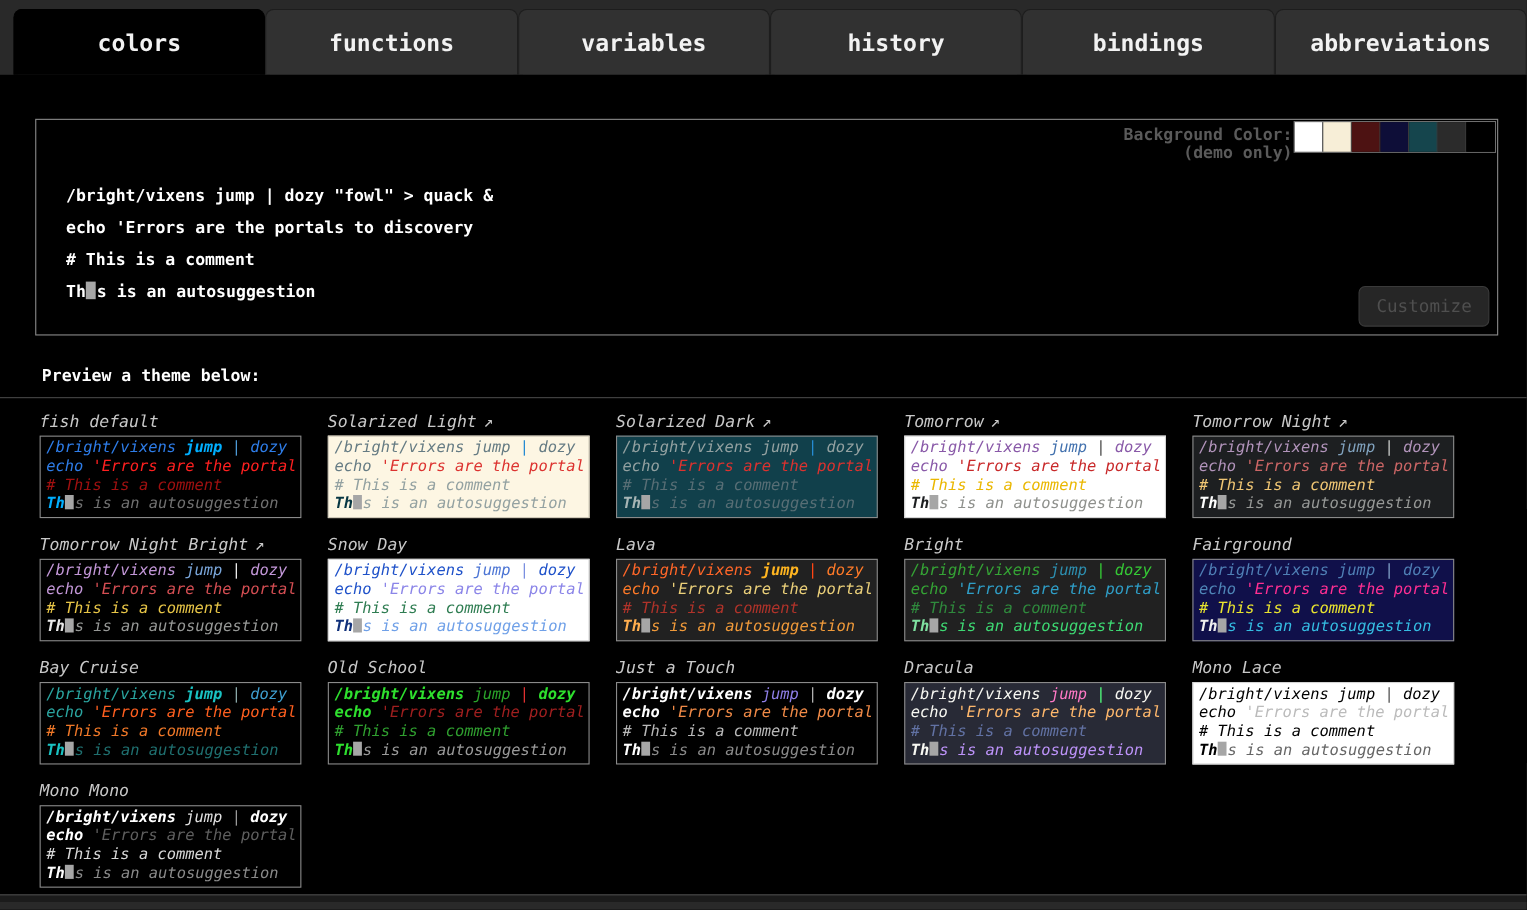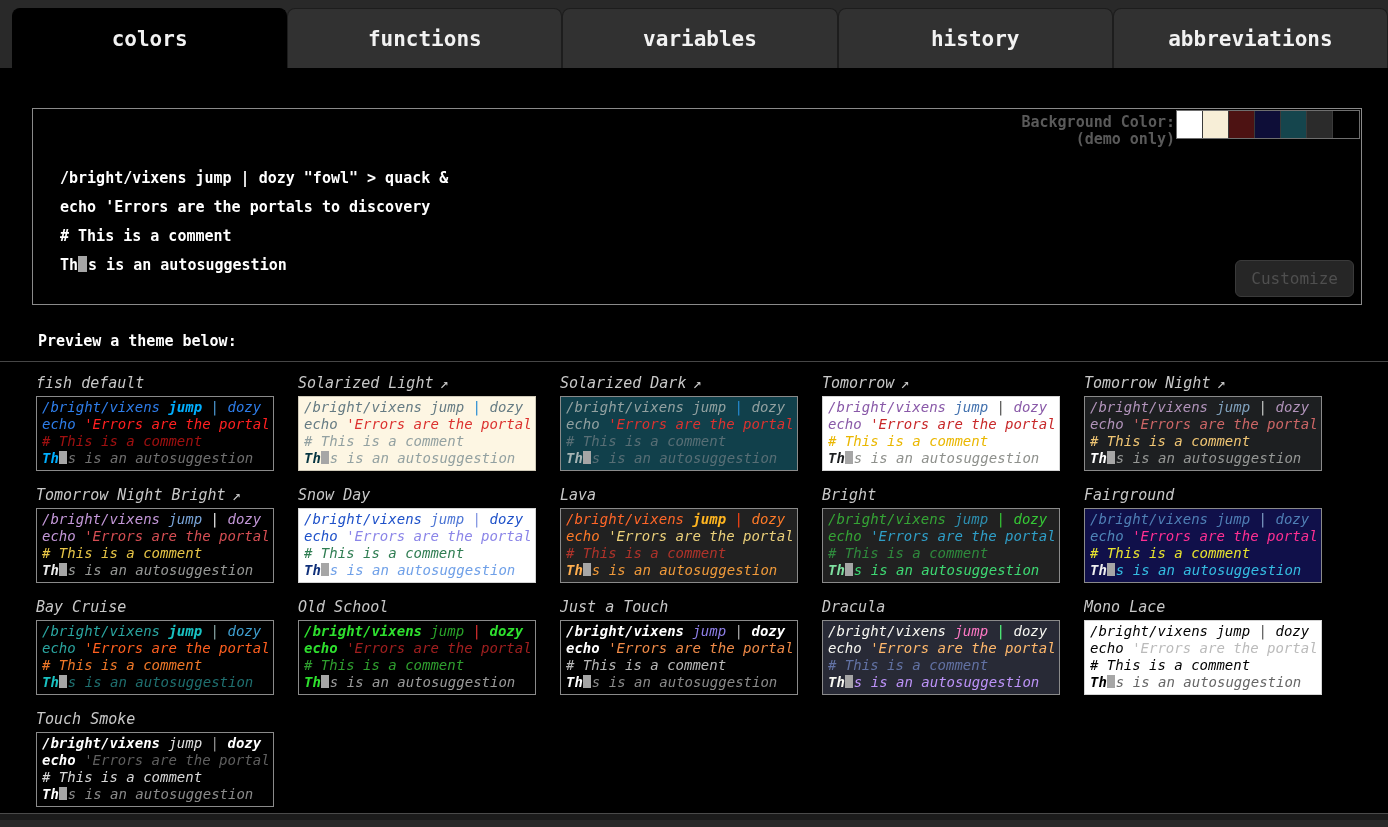--- a/index.html
+++ b/index.html
@@ -94,20 +94,21 @@
   }
 </style>
 </head>
 <body>
 
 <div class="tabbar">
     <div class="tab active">colors</div>
     <div class="tab">functions</div>
     <div class="tab">variables</div>
     <div class="tab">history</div>
+    <div class="tab">bindings</div>
     <div class="tab">abbreviations</div>
   </div>
 
 <div class="content">
 
   <div class="preview-panel">
     <div class="bg-label"><span>Background Color:</span>
 <span>(demo only)</span></div>
     <div class="swatch-strip">
         <div class="swatch" style="background: rgb(255, 255, 255);"></div>
@@ -255,21 +256,21 @@
         <div>
           <div class="theme-title">Mono Lace</div>
           <div class="theme-card" style="background: rgb(255, 255, 255); border-color: rgb(212, 212, 212);">
             <div class="code-line"><span style="color: rgb(0, 0, 0);">/bright/vixens </span><span style="color: rgb(0, 0, 0);">jump </span><span style="color: rgb(85, 85, 85);">| </span><span style="color: rgb(0, 0, 0);">dozy </span></div>
             <div class="code-line"><span style="color: rgb(0, 0, 0);">echo </span><span style="color: rgb(187, 187, 187);">'Errors are the portals to discovery</span></div>
             <div class="code-line"><span style="color: rgb(0, 0, 0);"># This is a comment</span></div>
             <div class="code-line"><span style="color: rgb(0, 0, 0); font-weight: bold;">Th</span><span class="card-cursor"></span><span style="color: rgb(102, 102, 102);">s is an autosuggestion</span></div>
           </div>
         </div>
         <div>
-          <div class="theme-title">Touch Smoke</div>
+          <div class="theme-title">Mono Mono</div>
           <div class="theme-card" style="background: rgb(0, 0, 0); border-color: rgb(138, 138, 138);">
             <div class="code-line"><span style="color: rgb(255, 255, 255); font-weight: bold;">/bright/vixens </span><span style="color: rgb(224, 224, 224);">jump </span><span style="color: rgb(154, 154, 154);">| </span><span style="color: rgb(255, 255, 255); font-weight: bold;">dozy </span></div>
             <div class="code-line"><span style="color: rgb(255, 255, 255); font-weight: bold;">echo </span><span style="color: rgb(95, 95, 95);">'Errors are the portals to discovery</span></div>
             <div class="code-line"><span style="color: rgb(216, 216, 216);"># This is a comment</span></div>
             <div class="code-line"><span style="color: rgb(255, 255, 255); font-weight: bold;">Th</span><span class="card-cursor"></span><span style="color: rgb(138, 138, 138);">s is an autosuggestion</span></div>
           </div>
         </div>
       </div>
   </div>
 

